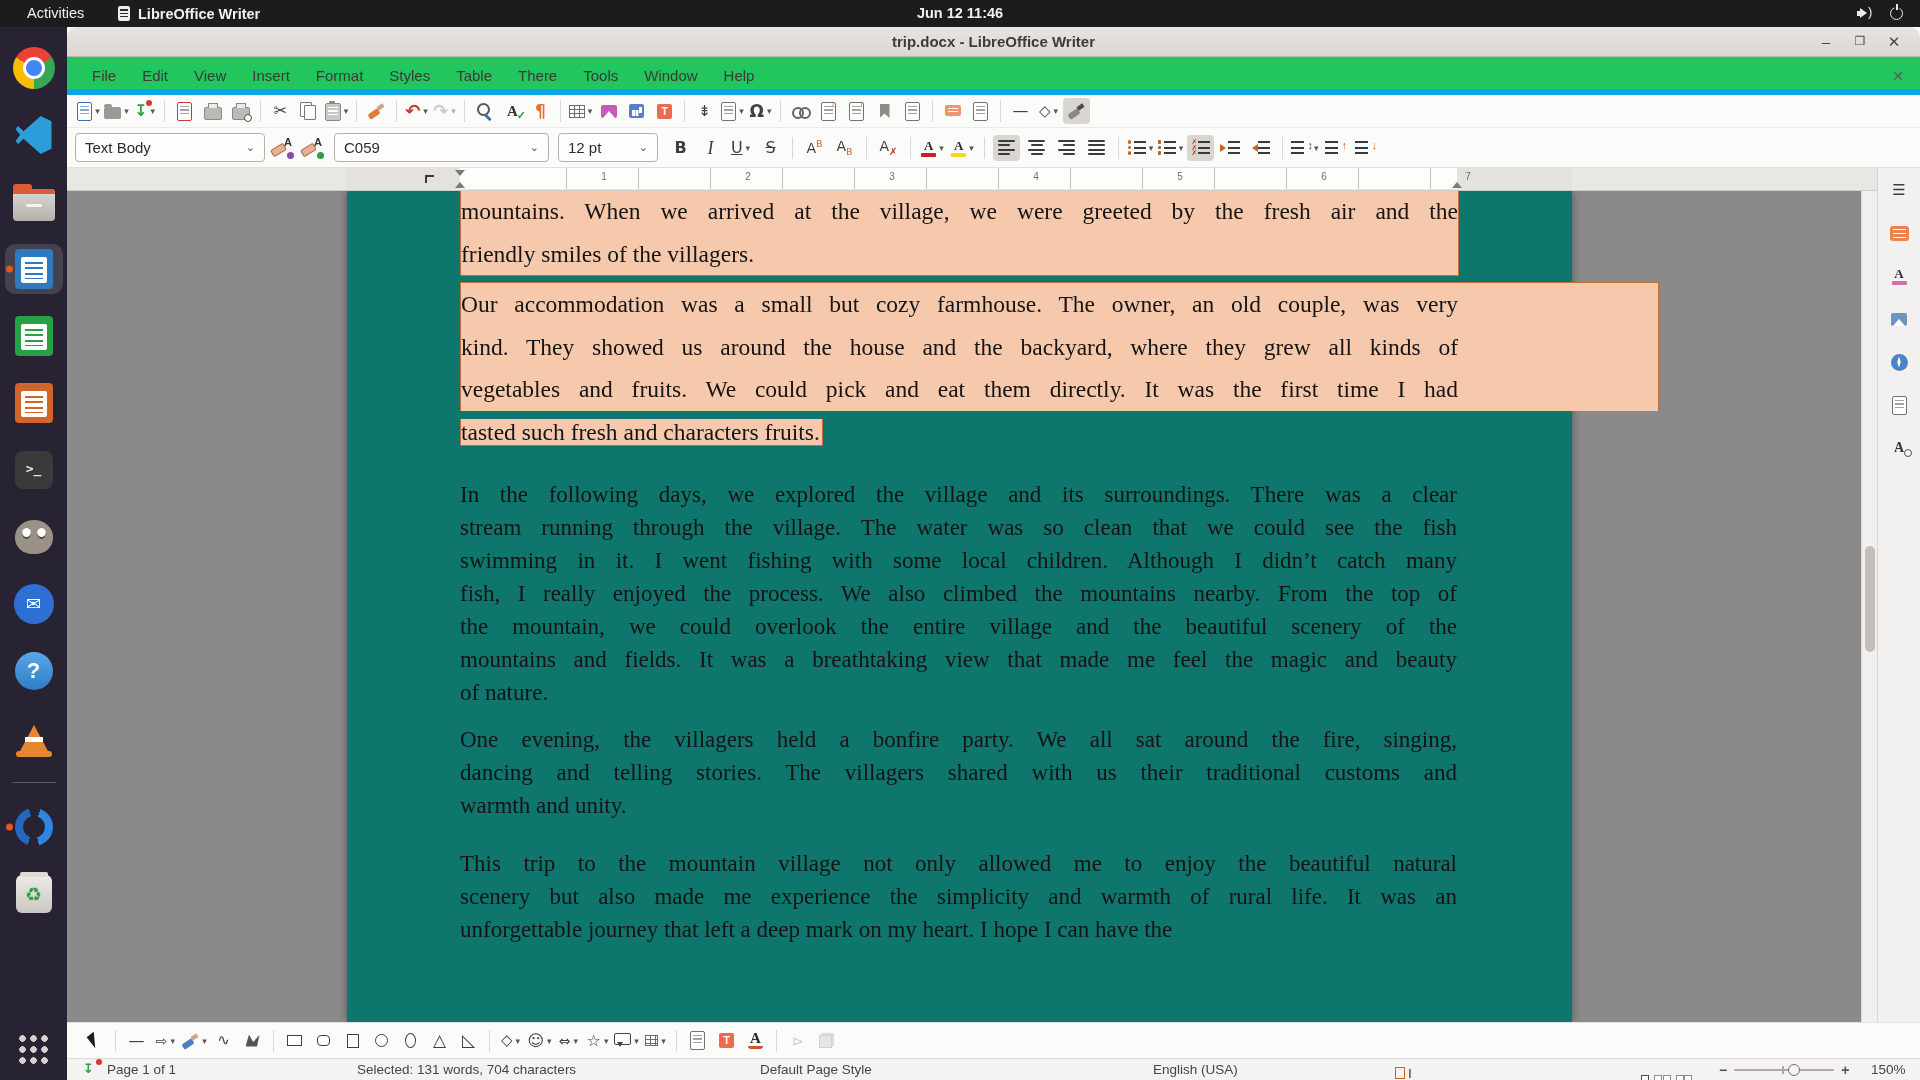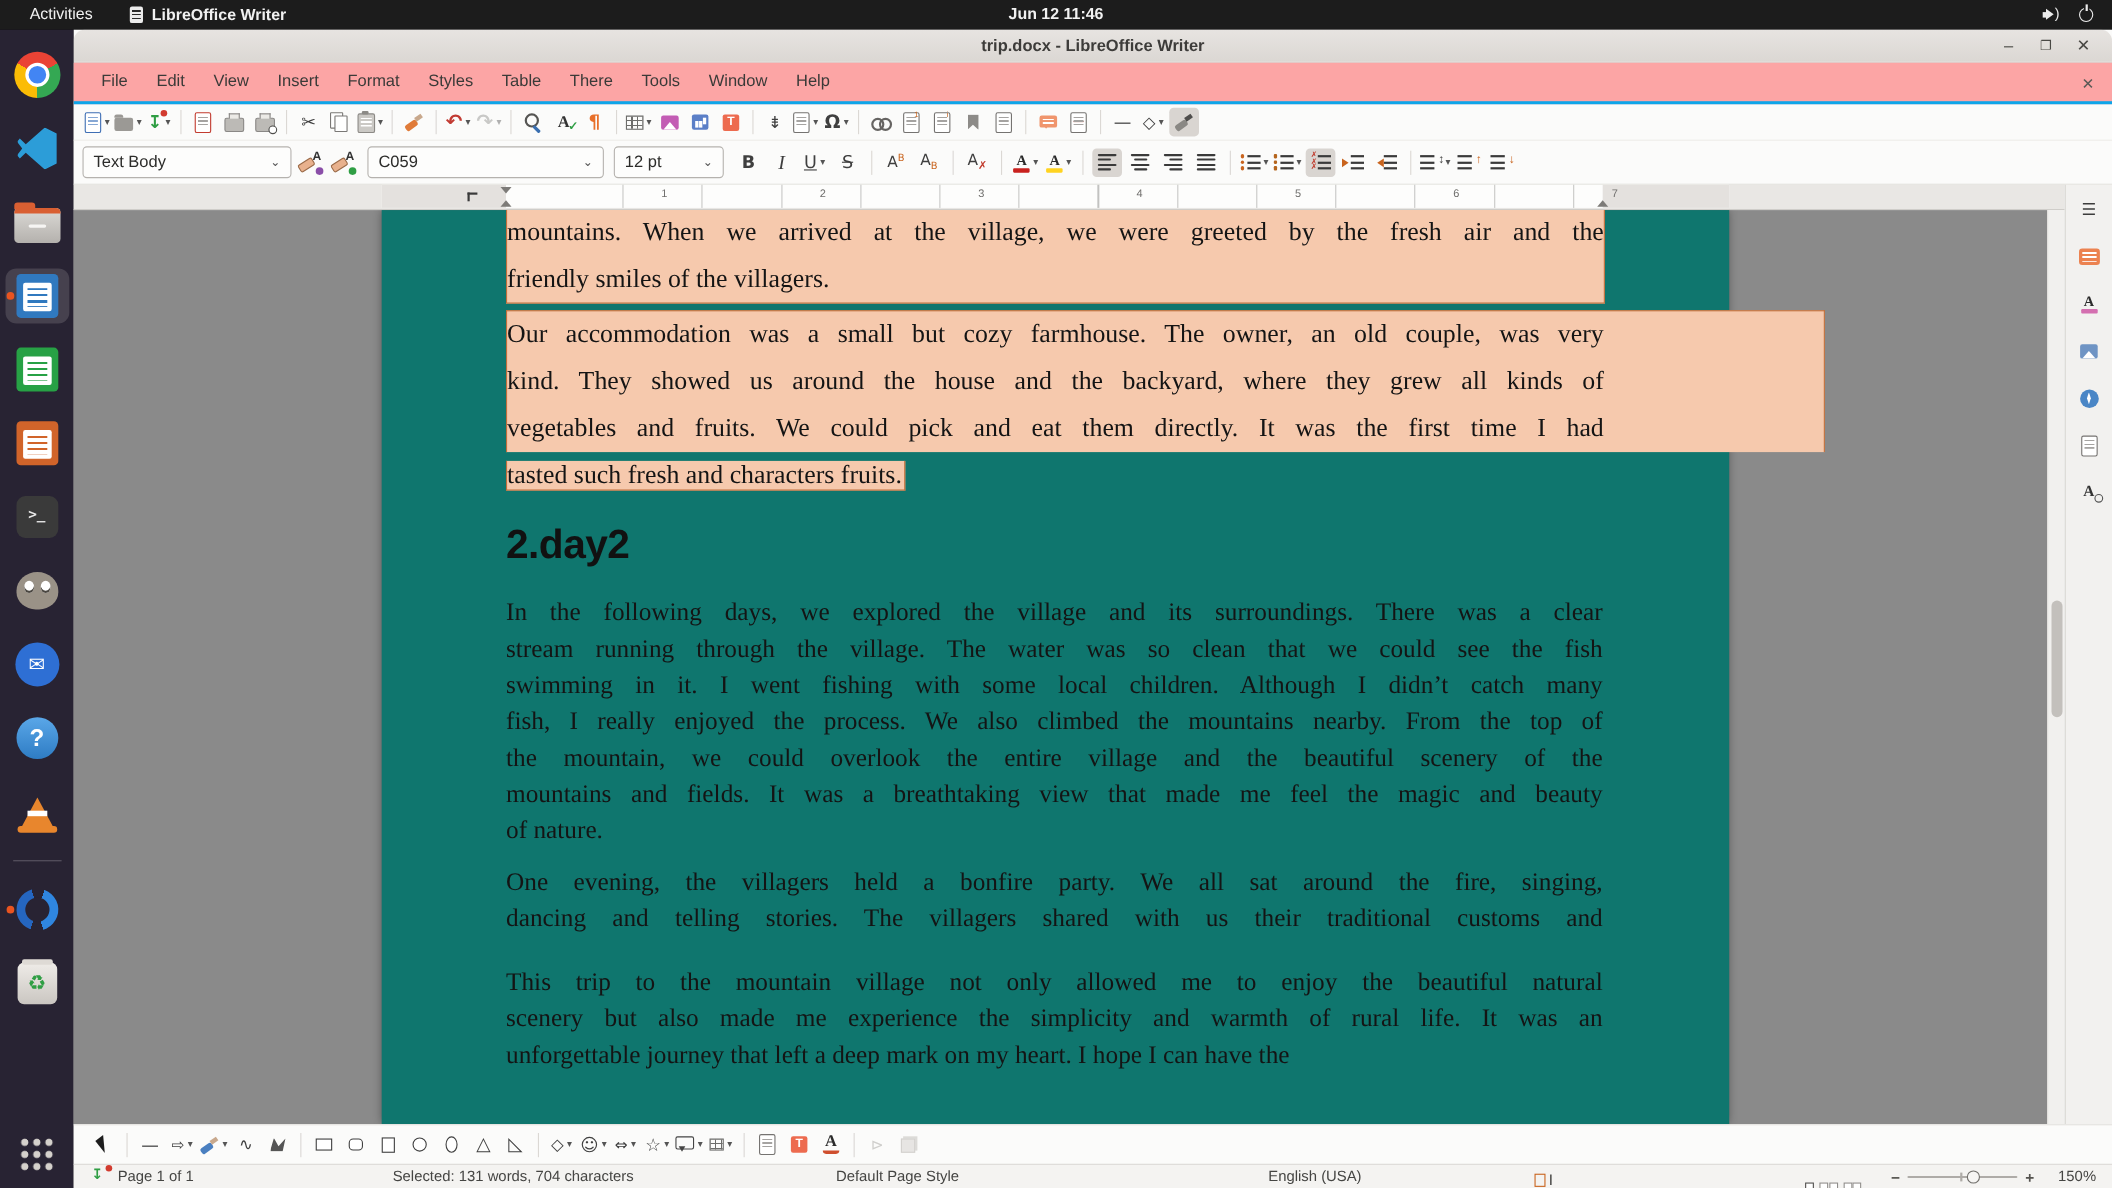--- a/index.html
+++ b/index.html
@@ -51,21 +51,21 @@
   .dkr::after{content:"";position:absolute;inset:8px;background:#282333;border-radius:50%}
   .dkx{width:36px;height:38px;background:linear-gradient(#efece8,#cac6c1);border-radius:6px;color:#2f9e44;font-size:19px;line-height:40px;text-align:center;position:relative}
   .dkx::before{content:"";position:absolute;top:-3px;left:4px;right:4px;height:5px;background:#dedad5;border-radius:2px}
   .dkgrid{width:33px;height:33px;background-image:radial-gradient(circle,#d5d1cc 3px,transparent 3.6px);background-size:11px 11px}
   
   .win{position:absolute;left:67px;top:27px;width:1853px;height:1053px;background:#fbfbfa}
   .titlebar{position:absolute;left:0;top:0;width:100%;height:30px;background:linear-gradient(#e7e4e1,#dbd7d3);border-bottom:1px solid #bdb9b5;border-radius:10px 10px 0 0;box-sizing:border-box}
   .titlebar .title{display:block;text-align:center;line-height:29px;font-size:15px;font-weight:bold;color:#3d3c3a}
   .wbtn{position:absolute;top:3px;width:24px;height:24px;text-align:center;line-height:23px;font-size:15px;color:#4a4945;border-radius:50%}
   .wbtn.mn{right:82px}.wbtn.mx{right:48px;font-size:12px}.wbtn.cl{right:14px}
-  .menubar{position:absolute;left:0;top:30px;width:100%;height:38px;background:#fca5a5;border-bottom:3px solid #0ea5e9;display:flex;align-items:flex-end;padding-left:12px;box-sizing:border-box}
+  .menubar{position:absolute;left:0;top:30px;width:100%;height:38px;background:#22c55e;border-bottom:6px solid #0ea5e9;display:flex;align-items:flex-start;padding-left:12px;box-sizing:border-box}
   .mitem{padding:0 13px;font-size:15px;color:#3a3a38;line-height:37px}
   .menuclose{position:absolute;right:16px;top:0;line-height:38px;font-size:14px;color:#5b5a57}
   .tb{position:absolute;left:0;width:100%;background:#fbfbfa;display:flex;align-items:center;box-sizing:border-box}
   #tb-main{top:68px;height:33px;border-bottom:1px solid #eceae7;padding-left:8px;gap:1px}
   #tb-fmt{top:101px;height:40px;border-bottom:1px solid #e2e0dd;padding-left:8px;gap:3px}
   .tbtn{display:inline-flex;align-items:center;justify-content:center;min-width:27px;height:26px;border-radius:4px;gap:2px;flex:0 0 auto}
   .tbtn.active{background:#d9d5d1}
   .tbtn.disabled{opacity:.45}
   .sep{width:1px;height:22px;background:#dbd8d4;margin:0 5px;flex:0 0 auto}
   .ddc{font-style:normal;font-size:9px;color:#555;margin-left:1px}
@@ -615,33 +615,33 @@
               <div class="line last">friendly smiles of the villagers.</div>
             </div>
             <div class="selp selp2">
               <div class="sel-full">
                 <div class="line">Our accommodation was a small but cozy farmhouse. The owner, an old couple, was very</div>
                 <div class="line">kind. They showed us around the house and the backyard, where they grew all kinds of</div>
                 <div class="line">vegetables and fruits. We could pick and eat them directly. It was the first time I had</div>
               </div>
               <div class="line last"><span class="selpart">tasted such fresh and characters fruits.</span></div>
             </div>
-            <div class="dochead">2.day2</div>
             <div class="para p3">
               <div class="line">In the following days, we explored the village and its surroundings. There was a clear</div>
               <div class="line">stream running through the village. The water was so clean that we could see the fish</div>
               <div class="line">swimming in it. I went fishing with some local children. Although I didn’t catch many</div>
               <div class="line">fish, I really enjoyed the process. We also climbed the mountains nearby. From the top of</div>
               <div class="line">the mountain, we could overlook the entire village and the beautiful scenery of the</div>
               <div class="line">mountains and fields. It was a breathtaking view that made me feel the magic and beauty</div>
               <div class="line last">of nature.</div>
             </div>
             <div class="para p4">
               <div class="line">One evening, the villagers held a bonfire party. We all sat around the fire, singing,</div>
               <div class="line">dancing and telling stories. The villagers shared with us their traditional customs and</div>
+              <div class="line last">warmth and unity.</div>
             </div>
             <div class="para p5">
               <div class="line">This trip to the mountain village not only allowed me to enjoy the beautiful natural</div>
               <div class="line">scenery but also made me experience the simplicity and warmth of rural life. It was an</div>
               <div class="line last">unforgettable journey that left a deep mark on my heart. I hope I can have the</div>
             </div>
           </div>
       </div>
     </div>
 

